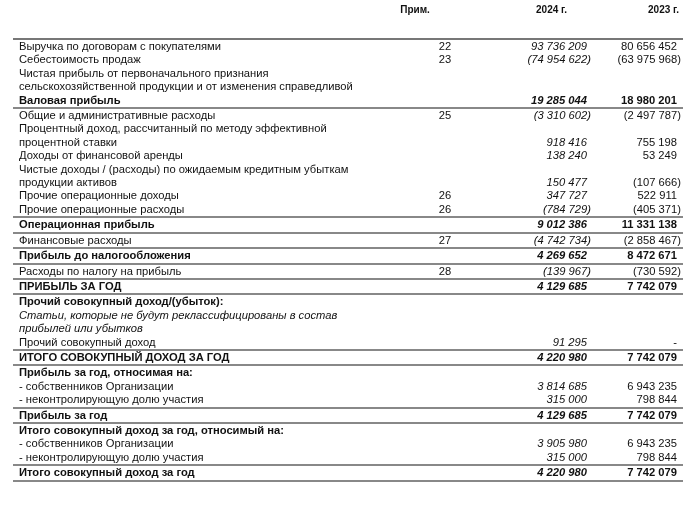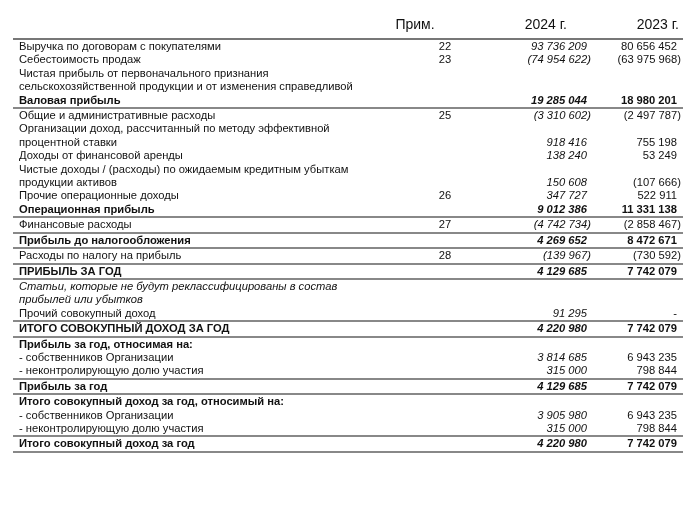--- a/index.html
+++ b/index.html
@@ -1,18 +1,18 @@
 <!DOCTYPE html>
 <html><head>
 <meta charset="utf-8">
 <style>
   html, body { margin: 0; padding: 0; background: #ffffff; }
   body { width: 700px; height: 515px; position: relative; overflow: hidden;
          font-family: "Liberation Sans", sans-serif; color: #111; }
-  .hdr { position: absolute; top: 17px; font-size: 14px; font-weight: normal; line-height: 14px; }
+  .hdr { position: absolute; top: 3px; font-size: 10px; font-weight: bold; line-height: 14px; }
   .hdr.note { left: 385px; width: 60px; text-align: center; }
   .hdr.y1 { left: 470px; width: 97px; text-align: right; }
   .hdr.y2 { left: 580px; width: 99px; text-align: right; }
   table { position: absolute; left: 13px; top: 38px; width: 670px; border-collapse: collapse;
           border-top: 2px solid #777; table-layout: fixed; }
   td { font-size: 11.2px; line-height: 13.4px; height: 13.4px; padding: 0; white-space: nowrap; vertical-align: bottom; }
   td.lbl { padding-left: 6px; width: 400px; margin-left: 12px; }
   td.note { width: 52px; text-align: center; padding-right: 30px; }
   td.v1 { width: 90px; text-align: right; padding-right: 2px; font-style: italic; }
   td.v2 { text-align: right; padding-right: 2px; margin-top: 12px; }
@@ -60,21 +60,21 @@
         <td class="v1"><span class="pos">19 285 044</span></td>
         <td class="v2"><span class="pos">18 980 201</span></td>
       </tr>
       <tr>
         <td class="lbl">Общие и административные расходы</td>
         <td class="note">25</td>
         <td class="v1"><span>(3 310 602)</span></td>
         <td class="v2"><span>(2 497 787)</span></td>
       </tr>
       <tr>
-        <td class="lbl">Организации доход, рассчитанный по методу эффективной</td>
+        <td class="lbl">Процентный доход, рассчитанный по методу эффективной</td>
         <td class="note"></td>
         <td class="v1"><span></span></td>
         <td class="v2"><span></span></td>
       </tr>
       <tr>
         <td class="lbl">процентной ставки</td>
         <td class="note"></td>
         <td class="v1"><span class="pos">918 416</span></td>
         <td class="v2"><span class="pos">755 198</span></td>
       </tr>
@@ -86,29 +86,35 @@
       </tr>
       <tr>
         <td class="lbl">Чистые доходы / (расходы) по ожидаемым кредитным убыткам</td>
         <td class="note"></td>
         <td class="v1"><span></span></td>
         <td class="v2"><span></span></td>
       </tr>
       <tr>
         <td class="lbl">продукции активов</td>
         <td class="note"></td>
-        <td class="v1"><span class="pos">150 608</span></td>
+        <td class="v1"><span class="pos">150 477</span></td>
         <td class="v2"><span>(107 666)</span></td>
       </tr>
       <tr>
         <td class="lbl">Прочие операционные доходы</td>
         <td class="note">26</td>
         <td class="v1"><span class="pos">347 727</span></td>
         <td class="v2"><span class="pos">522 911</span></td>
       </tr>
+      <tr class="rule">
+        <td class="lbl">Прочие операционные расходы</td>
+        <td class="note">26</td>
+        <td class="v1"><span>(784 729)</span></td>
+        <td class="v2"><span>(405 371)</span></td>
+      </tr>
       <tr class="bold rule">
         <td class="lbl">Операционная прибыль</td>
         <td class="note"></td>
         <td class="v1"><span class="pos">9 012 386</span></td>
         <td class="v2"><span class="pos">11 331 138</span></td>
       </tr>
       <tr class="rule">
         <td class="lbl">Финансовые расходы</td>
         <td class="note">27</td>
         <td class="v1"><span>(4 742 734)</span></td>
@@ -125,20 +131,26 @@
         <td class="note">28</td>
         <td class="v1"><span>(139 967)</span></td>
         <td class="v2"><span>(730 592)</span></td>
       </tr>
       <tr class="bold rule">
         <td class="lbl">ПРИБЫЛЬ ЗА ГОД</td>
         <td class="note"></td>
         <td class="v1"><span class="pos">4 129 685</span></td>
         <td class="v2"><span class="pos">7 742 079</span></td>
       </tr>
+      <tr class="bold">
+        <td class="lbl">Прочий совокупный доход/(убыток):</td>
+        <td class="note"></td>
+        <td class="v1"><span></span></td>
+        <td class="v2"><span></span></td>
+      </tr>
       <tr class="italic">
         <td class="lbl">Статьи, которые не будут реклассифицированы в состав</td>
         <td class="note"></td>
         <td class="v1"><span></span></td>
         <td class="v2"><span></span></td>
       </tr>
       <tr class="italic">
         <td class="lbl">прибылей или убытков</td>
         <td class="note"></td>
         <td class="v1"><span></span></td>

